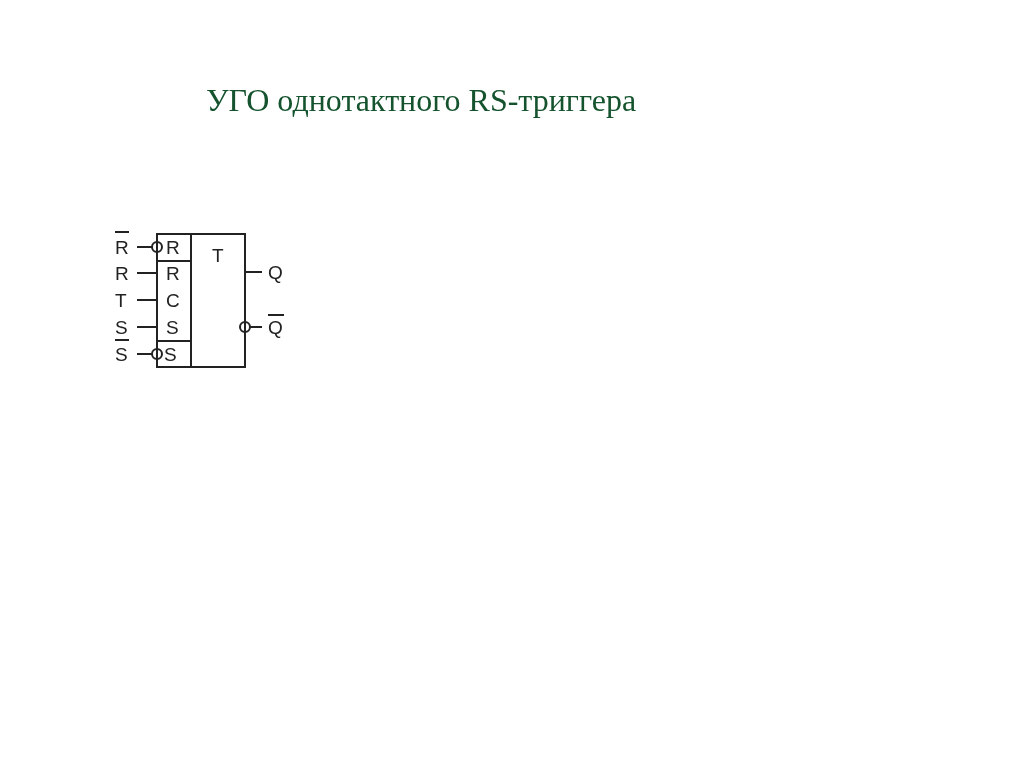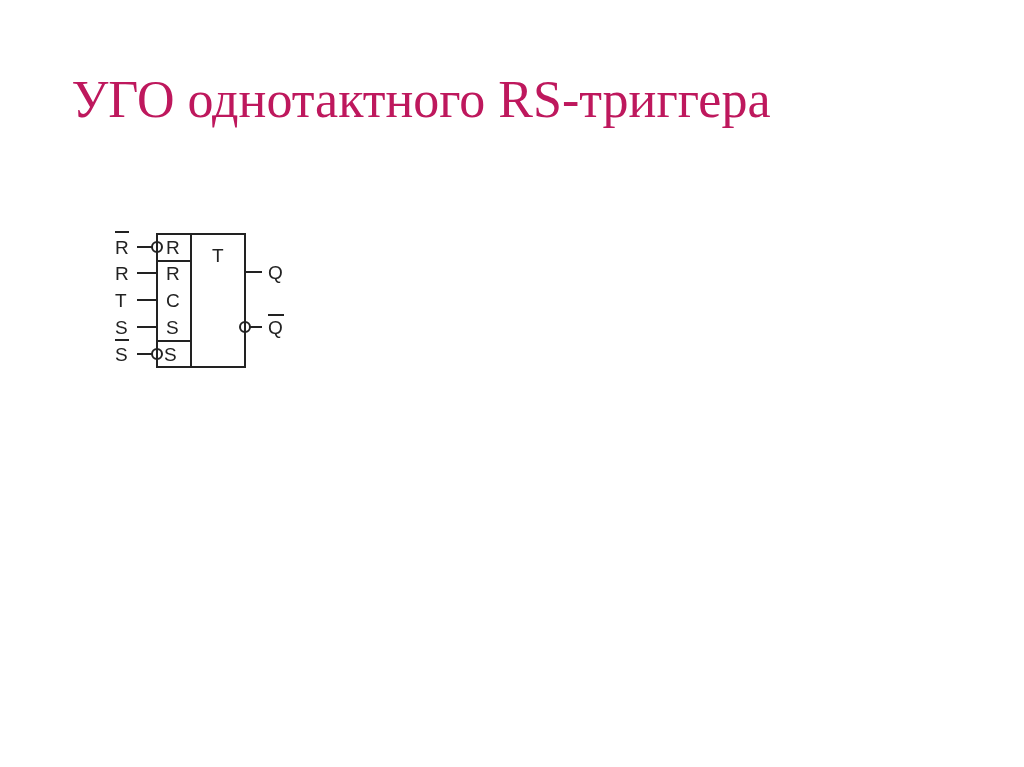--- a/index.html
+++ b/index.html
@@ -1,19 +1,19 @@
 <!DOCTYPE html>
 <html><head>
 <meta charset="utf-8">
 <style>
   html, body { margin: 0; padding: 0; background: #ffffff; }
   body { width: 1024px; height: 767px; position: relative; overflow: hidden; }
   .title {
     position: absolute; left: 0; top: 70px; width: 842px; text-align: center;
-    font-family: "Liberation Serif", serif; font-size: 52px; color: #be185d;
+    font-family: "Liberation Serif", serif; font-size: 32px; color: #14532d;
     line-height: 60px;
   }
   .diagram { position: absolute; left: 100px; top: 220px; width: 200px; height: 160px; }
   svg text { font-family: "Liberation Sans", sans-serif; font-size: 19px; fill: #222; }
 </style>
 </head>
 <body>
 
 <div class="title">УГО однотактного RS-триггера</div>
 

